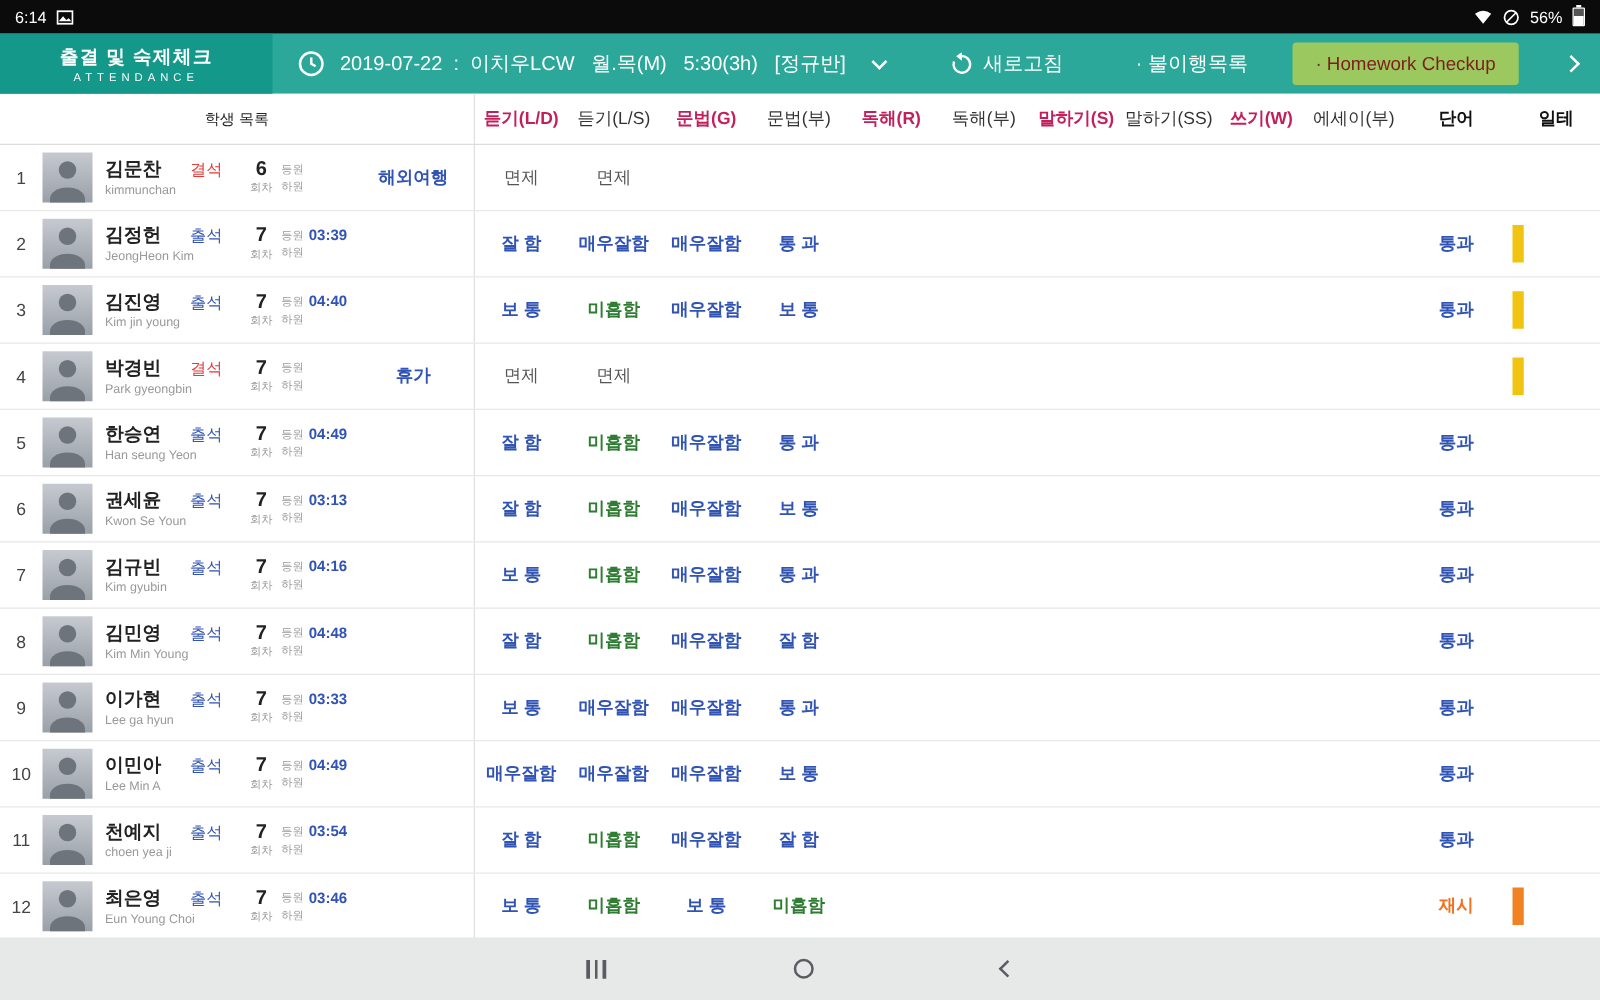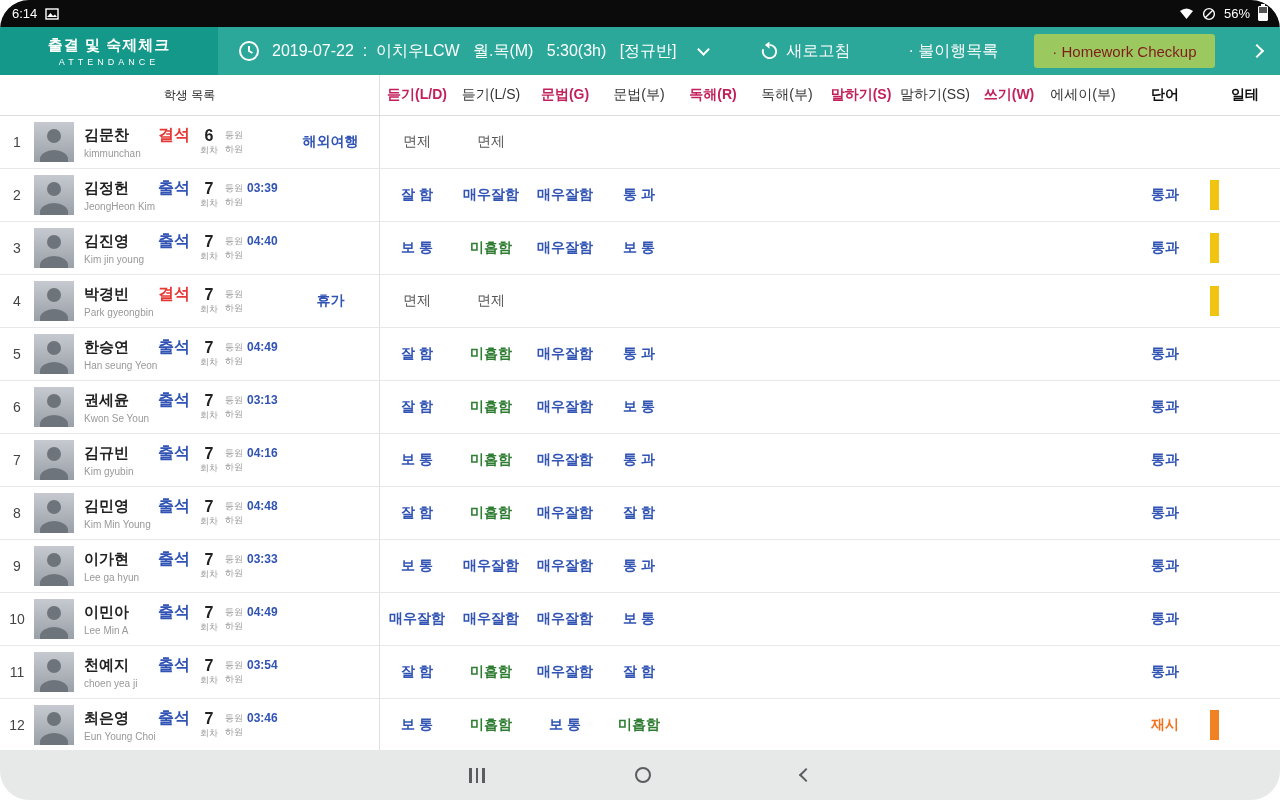--- a/index.html
+++ b/index.html
@@ -1,17 +1,17 @@
 <!DOCTYPE html>
 <html><head>
 <meta charset="utf-8">
 <style>
   * { margin:0; padding:0; box-sizing:border-box; }
   html,body { width:1280px; height:800px; overflow:hidden; font-family:"Liberation Sans", sans-serif; }
-  .screen { position:relative; width:1280px; height:800px; background:#fff; overflow:hidden;border-radius:29px; }
+  .screen { position:relative; width:1280px; height:800px; background:#fff; overflow:hidden; }
 
   
   .status-bar { height:27px; background:#0b0b0b; color:#fff; display:flex; align-items:center; justify-content:space-between; padding:0 12px; font-size:13px; }
   .sb-left, .sb-right { display:flex; align-items:center; gap:8px; }
   .battery { width:10px; height:15px; border:1px solid #fff; border-radius:1px; position:relative; background:linear-gradient(to top,#fff 56%, rgba(255,255,255,.30) 56%); }
   .battery::before { content:""; position:absolute; top:-3px; left:2px; width:4px; height:2px; background:#fff; }
 
   
   .app-header { height:48px; background:#2ba89a; display:flex; align-items:center; color:#fff; }
   .app-title-block { width:218px; height:48px; background:#13988a; display:flex; flex-direction:column; align-items:center; justify-content:center; cursor:pointer; }
@@ -38,21 +38,21 @@
   .rows { height:636px; overflow:hidden; }
   .row { display:flex; height:53px; border-bottom:1px solid #e8e8e8; align-items:stretch; }
   .left-panel { width:380px; display:flex; align-items:center; border-right:1px solid #e0e0e0; }
   .cell-no { width:34px; text-align:center; font-size:14px; color:#444; }
   .photo { width:40px; height:40px; margin-right:10px; background:linear-gradient(180deg,#c6cad0,#9aa0a8); position:relative; overflow:hidden; flex:none; }
   .photo::before { content:""; position:absolute; top:7px; left:13px; width:14px; height:14px; border-radius:50%; background:#6e747b; }
   .photo::after { content:""; position:absolute; bottom:-6px; left:6px; width:28px; height:18px; border-radius:50% 50% 0 0; background:#6e747b; }
   .name-wrap { width:116px; display:flex; flex-direction:column; justify-content:center; }
   .name-line { display:flex; align-items:baseline;text-align:right; }
   .name { font-size:15px; font-weight:700; color:#222; white-space:nowrap; }
-  .status { font-size:16px; font-weight:700; margin-left:auto; margin-right:10px; cursor:pointer; }
+  .status { font-size:13px; font-weight:400; margin-left:auto; margin-right:22px; cursor:pointer; }
   .st-absent { color:#e53935; } .st-present { color:#3053b4; }
   .roman { font-size:10px; color:#999; white-space:nowrap; margin-top:2px; }
   .count-wrap { width:82px; display:flex; align-items:center; }
   .ccol { display:flex; flex-direction:column; align-items:center; margin-right:7px; }
   .cnum { font-size:16px; font-weight:700; color:#222; line-height:1.1; }
   .clabel { font-size:9px; color:#999; }
   .inout { display:flex; flex-direction:column; justify-content:flex-end; gap:1px; }
   .io-row { display:flex; align-items:center; height:13px; }
   .io-lbl { font-size:9px; color:#999; }
   .io-time { font-size:12px; font-weight:700; color:#3053b4; margin-left:4px; }

